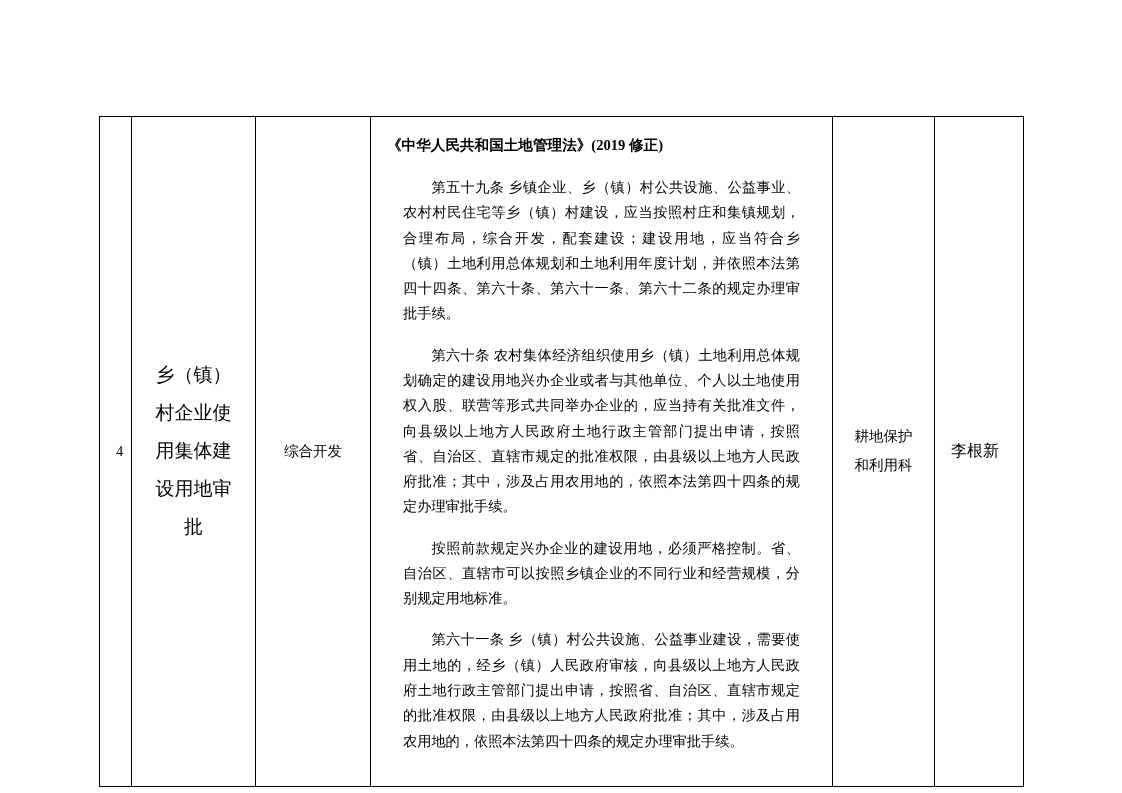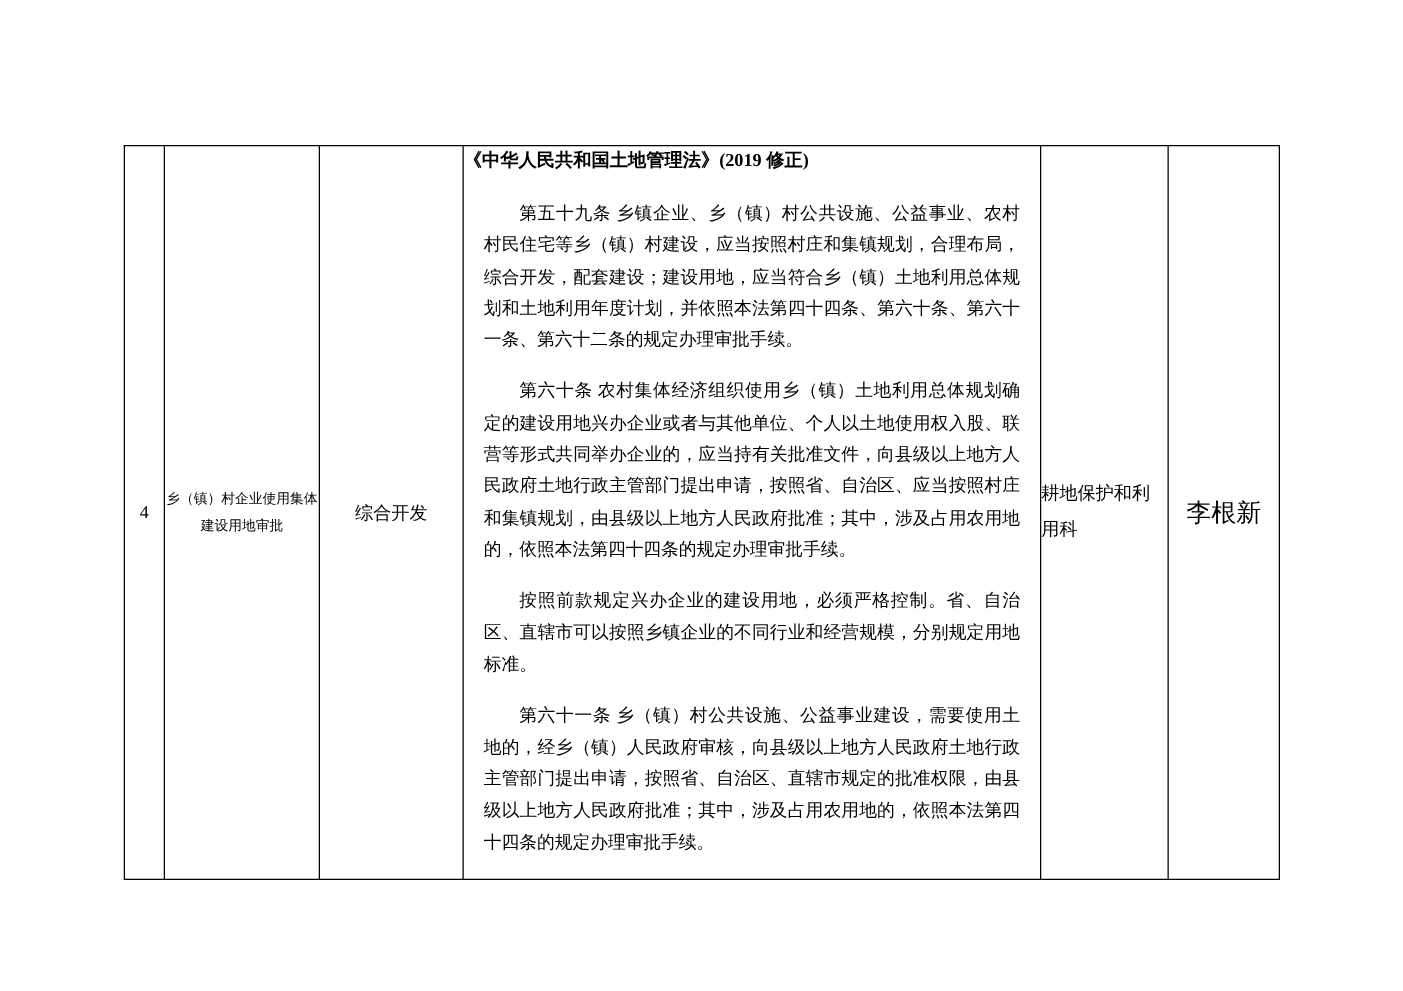--- a/index.html
+++ b/index.html
@@ -27,51 +27,51 @@
     position: absolute;
     left: 99px;
     top: 116px;
     width: 924px;
     border-collapse: collapse;
     table-layout: fixed;
   }
   .doc-table td {
     border: 1px solid #000000;
     vertical-align: middle;
-    padding: 0;
+    padding: 16px;
   }
   .col-index { width: 32px; }
   .col-name  { width: 124px; }
   .col-type  { width: 115px; }
   .col-basis { width: 462px; }
   .col-dept  { width: 102px; }
   .col-person{ width: 89px; }
   .cell-index {
     text-align: center;
     font-size: 14.5px;
   }
   .cell-name {
     text-align: center;
-    font-size: 11px;
+    font-size: 19px;
     line-height: 2.0;
     padding: 0 10px;
   }
   .cell-type {
     text-align: center;
     font-size: 14.5px;
   }
   .cell-dept {
-    text-align: left;
+    text-align: center;
     font-size: 14.5px;
     line-height: 2.0;
     padding: 0 8px;
   }
   .cell-person {
-    text-align: center;
-    font-size: 20px;
+    text-align: left;
+    font-size: 16px;
   }
   .cell-basis {
     text-align: justify;
     text-justify: inter-ideograph;
     font-size: 14.2px;
     line-height: 1.78;
     padding: 9px 12px 12px 12px;
     vertical-align: top;
   }
   .basis-title {
@@ -99,21 +99,21 @@
       <col class="col-person">
     </colgroup>
     <tbody>
       <tr>
         <td class="cell-index">4</td>
         <td class="cell-name">乡（镇）村企业使用集体建设用地审批</td>
         <td class="cell-type">综合开发</td>
         <td class="cell-basis">
           <div class="basis-title">《中华人民共和国土地管理法》(2019 修正)</div>
           <p class="basis-para">第五十九条 乡镇企业、乡（镇）村公共设施、公益事业、农村村民住宅等乡（镇）村建设，应当按照村庄和集镇规划，合理布局，综合开发，配套建设；建设用地，应当符合乡（镇）土地利用总体规划和土地利用年度计划，并依照本法第四十四条、第六十条、第六十一条、第六十二条的规定办理审批手续。</p>
-          <p class="basis-para">第六十条 农村集体经济组织使用乡（镇）土地利用总体规划确定的建设用地兴办企业或者与其他单位、个人以土地使用权入股、联营等形式共同举办企业的，应当持有关批准文件，向县级以上地方人民政府土地行政主管部门提出申请，按照省、自治区、应当按照村庄和集镇规划，由县级以上地方人民政府批准；其中，涉及占用农用地的，依照本法第四十四条的规定办理审批手续。</p>
+          <p class="basis-para">第六十条 农村集体经济组织使用乡（镇）土地利用总体规划确定的建设用地兴办企业或者与其他单位、个人以土地使用权入股、联营等形式共同举办企业的，应当持有关批准文件，向县级以上地方人民政府土地行政主管部门提出申请，按照省、自治区、直辖市规定的批准权限，由县级以上地方人民政府批准；其中，涉及占用农用地的，依照本法第四十四条的规定办理审批手续。</p>
           <p class="basis-para">按照前款规定兴办企业的建设用地，必须严格控制。省、自治区、直辖市可以按照乡镇企业的不同行业和经营规模，分别规定用地标准。</p>
           <p class="basis-para">第六十一条 乡（镇）村公共设施、公益事业建设，需要使用土地的，经乡（镇）人民政府审核，向县级以上地方人民政府土地行政主管部门提出申请，按照省、自治区、直辖市规定的批准权限，由县级以上地方人民政府批准；其中，涉及占用农用地的，依照本法第四十四条的规定办理审批手续。</p>
         </td>
         <td class="cell-dept">耕地保护和利用科</td>
         <td class="cell-person">李根新</td>
       </tr>
     </tbody>
   </table>
 </div>
 

